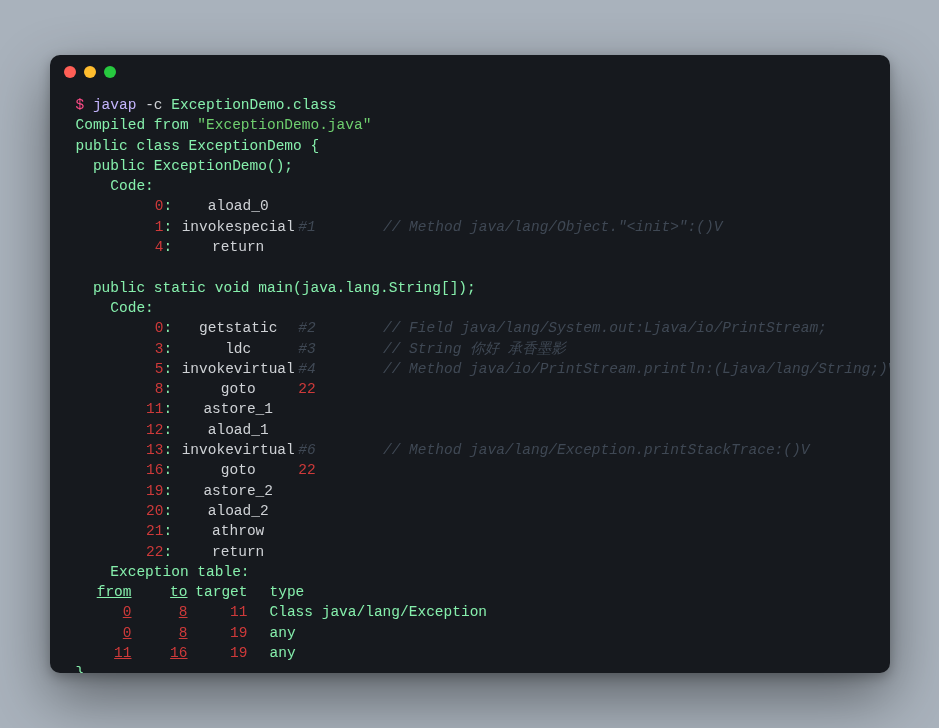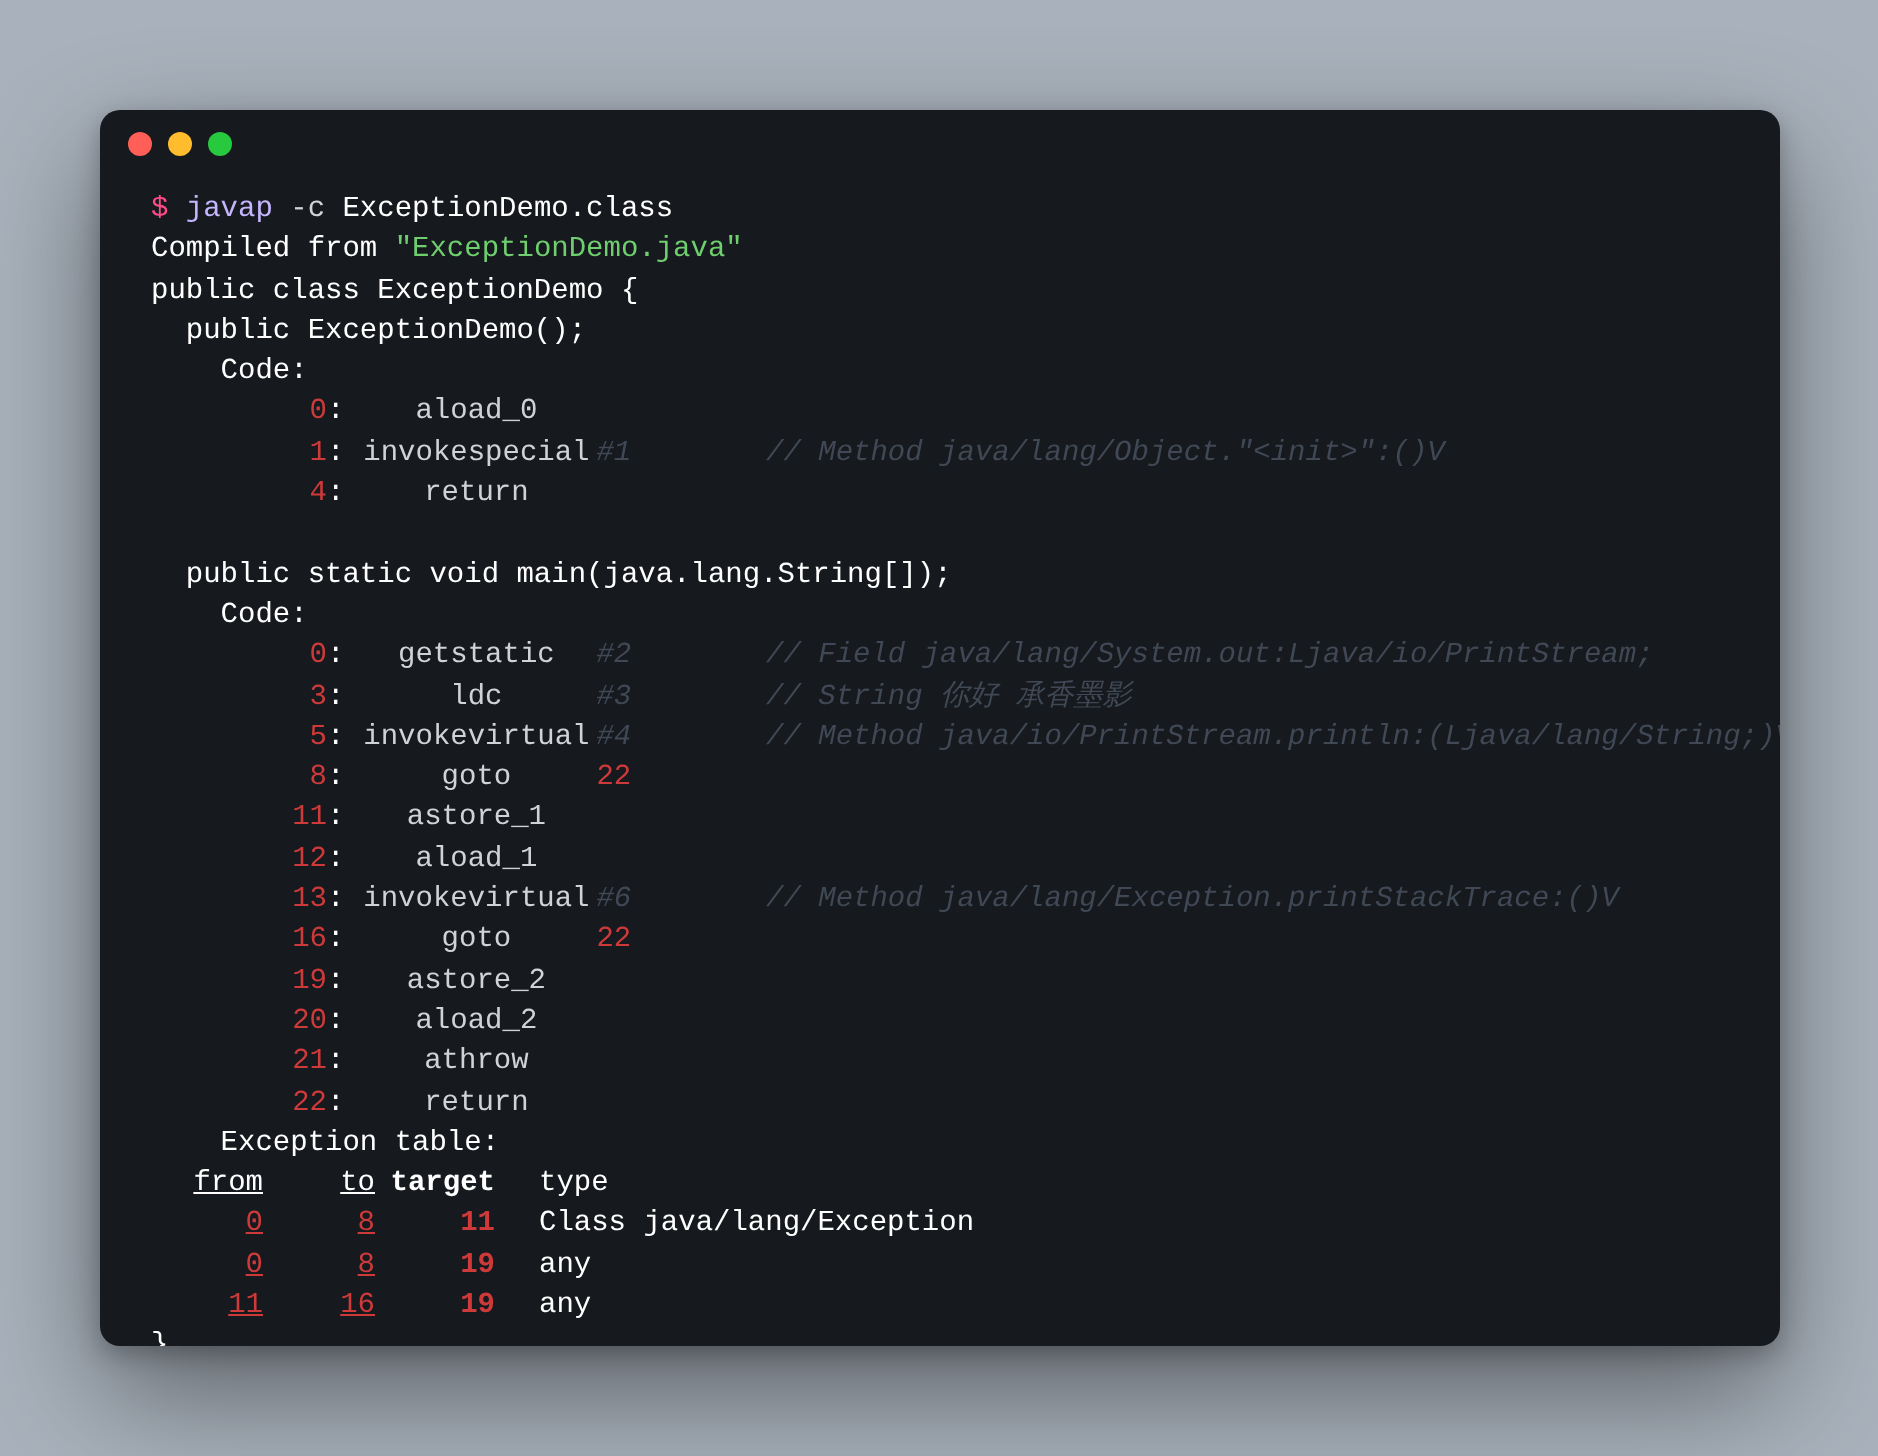--- a/index.html
+++ b/index.html
@@ -50,39 +50,39 @@
     color: #c7c9cc;
     line-height: 1.40;
     white-space: pre;
   }
 
   
   .c-prompt   { color: #fe4b87; }   
   .c-cmd      { color: #c4b5fd; }   
   .c-flag     { color: #cfd2d6; }
   .c-str      { color: #6fcf6f; }
-  .c-plain    { color: #ffffff; }
+  .c-plain    { color: #86efac; }
   .c-lineno   { color: #ce3a3a; }   
   .c-ref      { color: #3f4854; font-style: italic; } 
   .c-comment  { color: #3f4854; font-style: italic; }
   .c-mnemonic { color: #cfd2d6; text-align: center; }
   .c-target   { color: #ce3a3a; }
   .c-exccell  { color: #ce3a3a; }
 
   .line { display: block; }
 
   
   .col-idx   { display: inline-block; width: 88px;  text-align: right; }
   .col-mnem  { display: inline-block; width: 120px; padding-left: 6px; }
   .col-arg   { display: inline-block; width: 50px; }
   .col-comm  { display: inline-block; }
 
   .exc-from   { display:inline-block; width:56px; text-align:right;text-decoration:underline;}
   .exc-to     { display:inline-block; width:56px; text-align:right;text-decoration:underline;}
-  .exc-target { display:inline-block; width:60px; text-align:right;font-weight:bold;}
+  .exc-target { display:inline-block; width:60px; text-align:right;}
   .exc-type   { display:inline-block; padding-left:22px;}
 </style>
 </head>
 <body>
 
 <div class="stage">
   <div class="terminal">
     <div class="titlebar">
       <div class="dot red"></div>
       <div class="dot yellow"></div>

